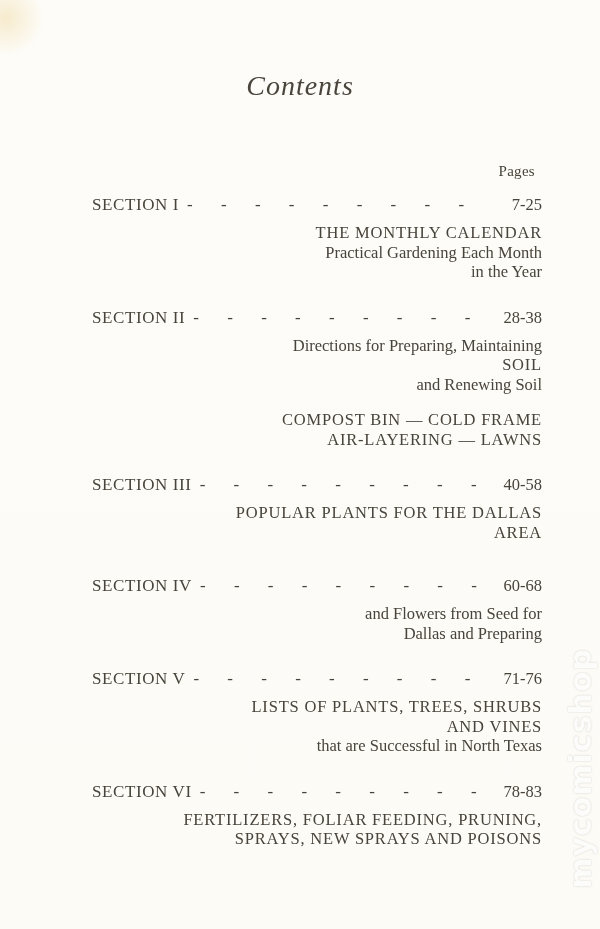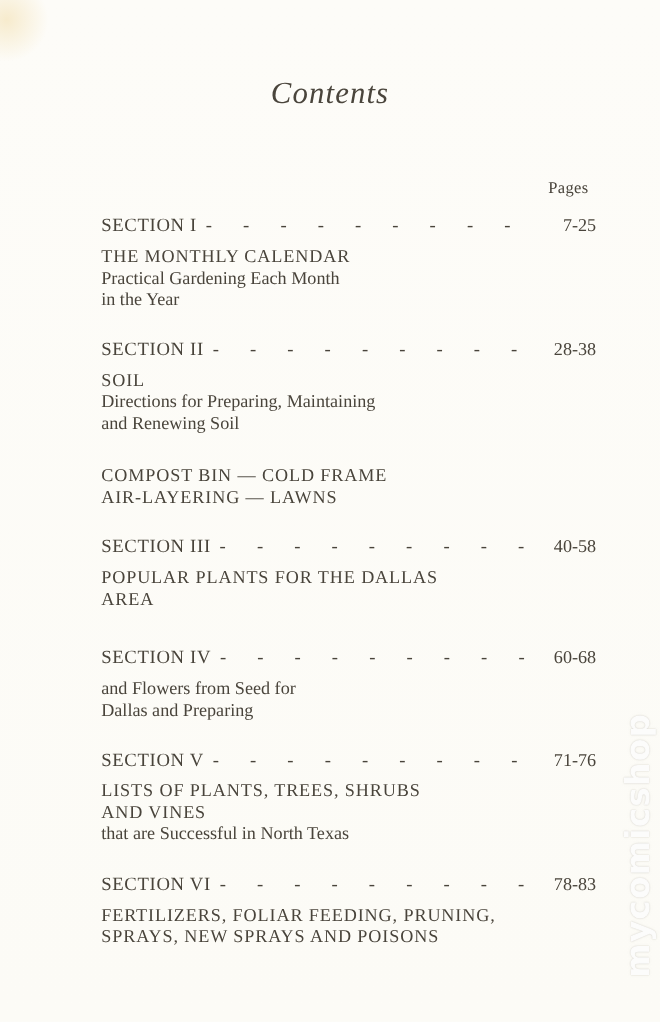--- a/index.html
+++ b/index.html
@@ -57,22 +57,22 @@
     padding-left: 8px;
     word-spacing: 24px;
     font-size: 17px;
   }
   .sec-pages {
     width: 54px;
     text-align: right;
     white-space: nowrap;
     font-size: 16.5px;
   }
-  .group { text-align: left; }
-  .group + .group { margin-top: 28px; }
+  .group { text-align: right; }
+  .group + .group { margin-top: 16px; }
   .line {
     font-size: 16.5px;
     line-height: 19.5px;
   }
   .line.caps { letter-spacing: 0.8px; }
   .watermark {
     position: absolute;
     top: 648px;
     right: 2px;
     writing-mode: vertical-rl;
@@ -108,22 +108,22 @@
     </div>
   </section>
 
   <section class="toc-section">
     <div class="section-row">
       <span class="sec-label">SECTION II</span>
       <span class="dashes">- - - - - - - - - -</span>
       <span class="sec-pages">28-38</span>
     </div>
     <div class="group">
+      <div class="line">Directions for Preparing, Maintaining</div>
       <div class="line caps">SOIL</div>
-      <div class="line">Directions for Preparing, Maintaining</div>
       <div class="line">and Renewing Soil</div>
     </div>
     <div class="group">
       <div class="line caps">COMPOST BIN — COLD FRAME</div>
       <div class="line caps">AIR-LAYERING — LAWNS</div>
     </div>
   </section>
 
   <section class="toc-section">
     <div class="section-row">

